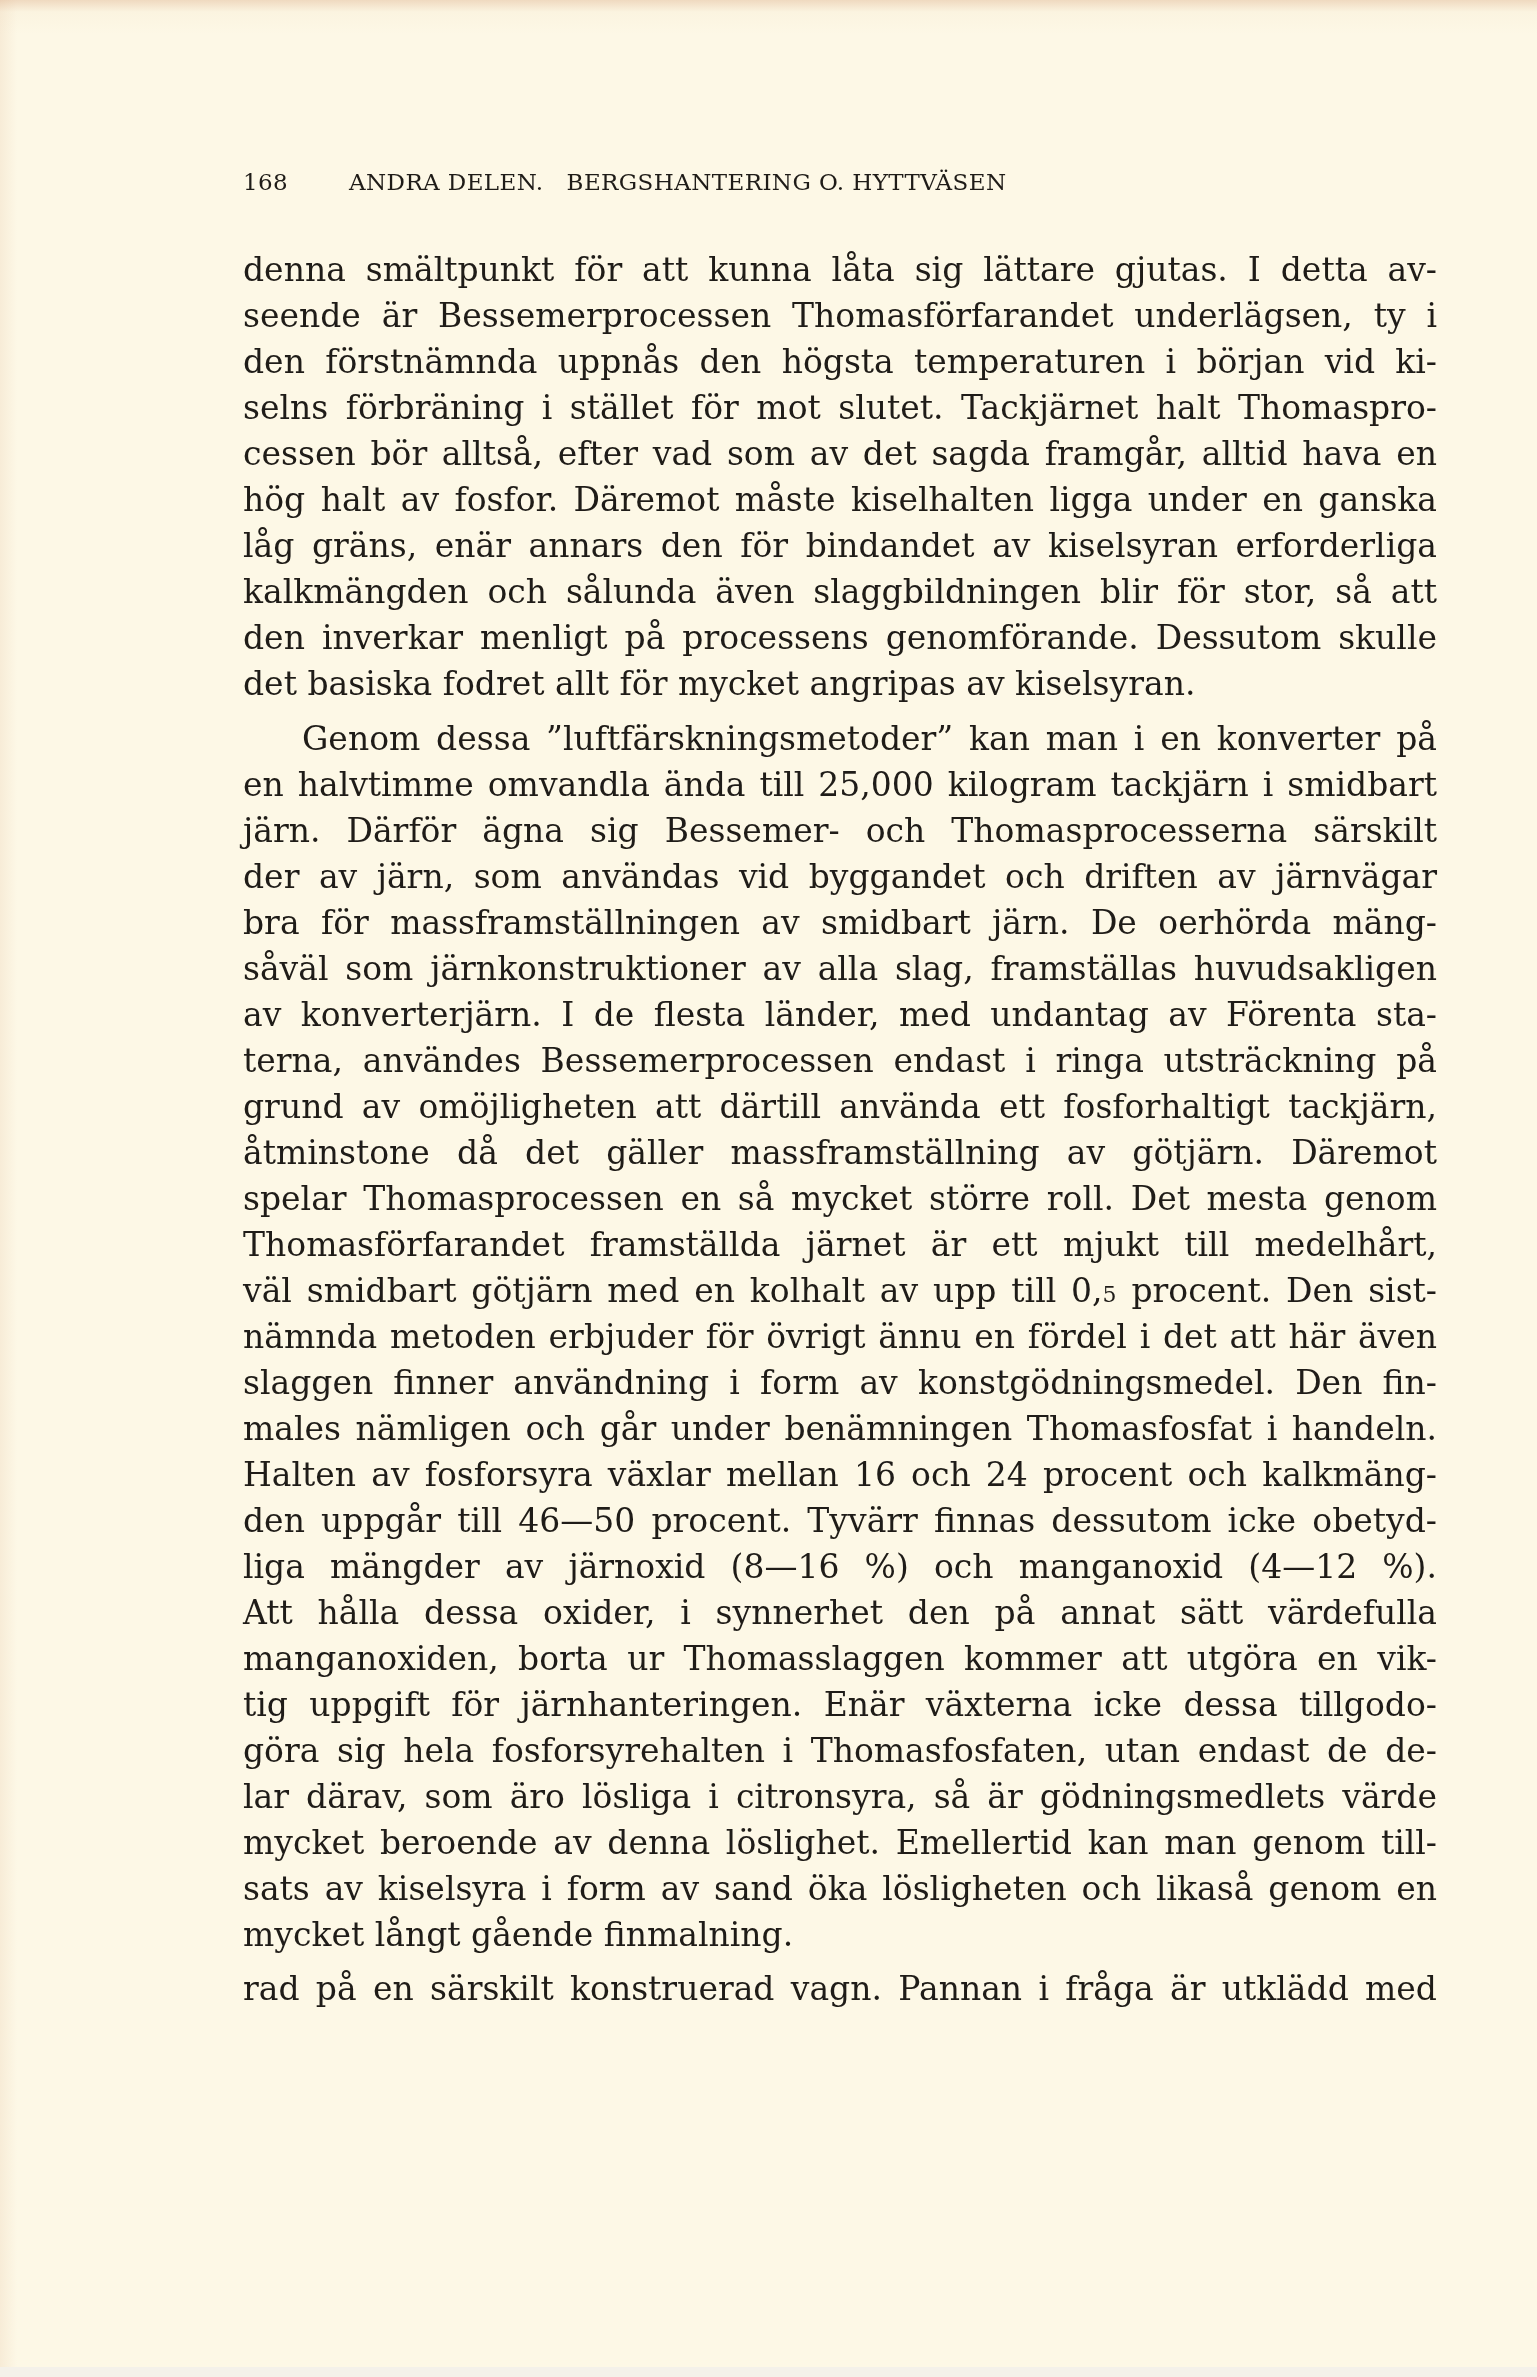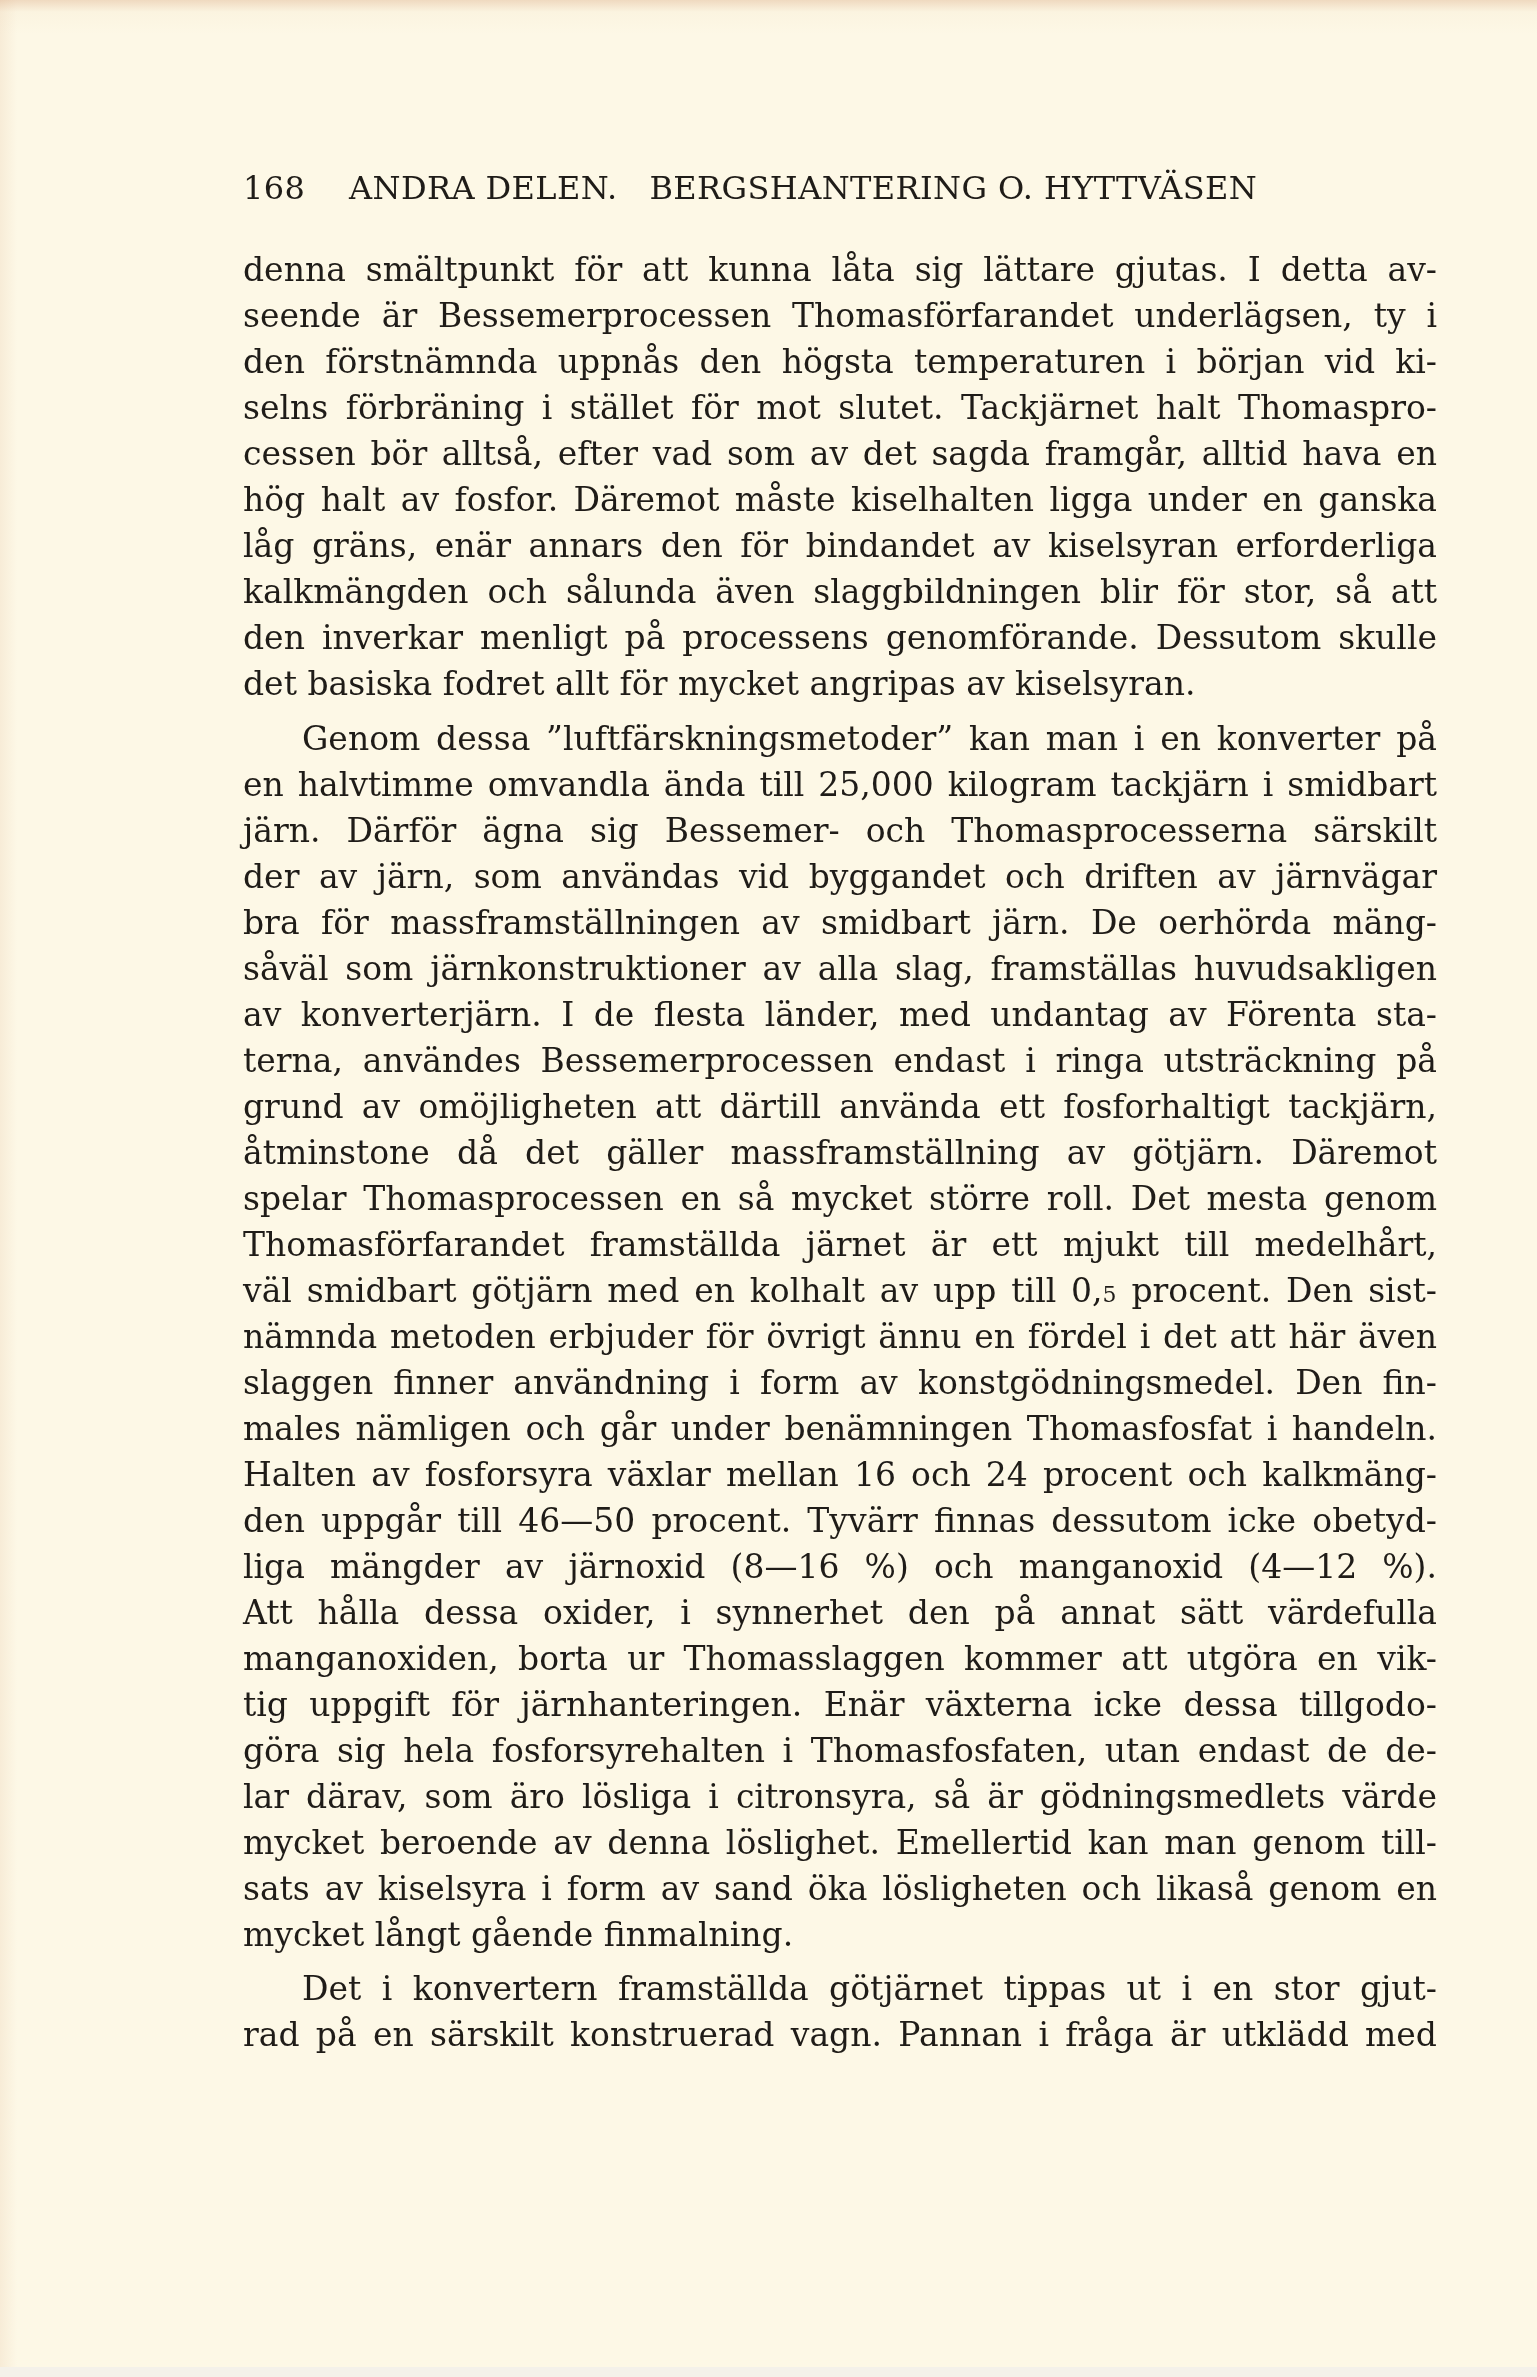--- a/index.html
+++ b/index.html
@@ -30,21 +30,21 @@
     left: 0; bottom: 0;
     width: 1538px;
     height: 10px;
     background: #f4f1ea;
   }
   .running-head {
     position: absolute;
     left: 243px;
     top: 169px;
     width: 1201px;
-    font-size: 32px;
+    font-size: 23px;
     letter-spacing: 0.4px;
     white-space: nowrap;
   }
   .running-head .folio {
     display: inline-block;
     width: 106px;
   }
   .body-text {
     position: absolute;
     left: 243px;
@@ -125,21 +125,20 @@
       <span class="line">göra sig hela fosforsyrehalten i Thomasfosfaten, utan endast de de-</span>
       <span class="line">lar därav, som äro lösliga i citronsyra, så är gödningsmedlets värde</span>
       <span class="line">mycket beroende av denna löslighet.  Emellertid kan man genom till-</span>
       <span class="line">sats av kiselsyra i form av sand öka lösligheten och likaså genom en</span>
       <span class="line last">mycket långt gående finmalning.</span>
     </div>
 
     <div class="para-gap"></div>
 
     <div>
-      <span class="line indent">Det i konvertern framställda götjärnet tippas ut i en stor gjut-</span>
       <span class="line">rad på en särskilt konstruerad vagn.  Pannan i fråga är utklädd med</span>
     </div>
 
   </div>
 
   <div class="bottom-edge"></div>
 </div>
 
 
 </body></html>

